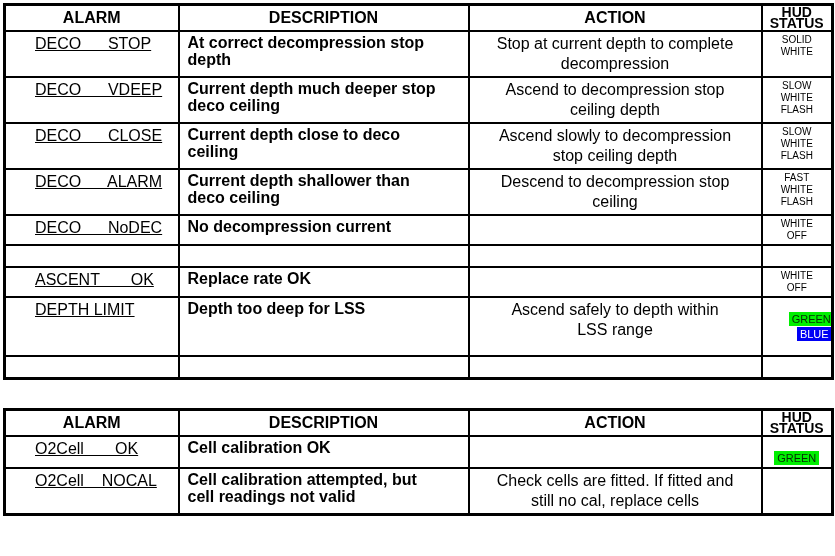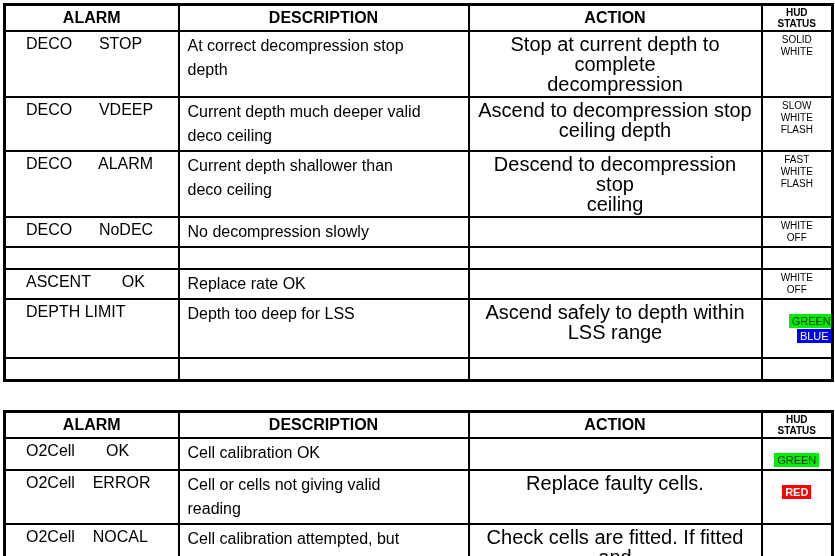--- a/index.html
+++ b/index.html
@@ -30,42 +30,44 @@
     overflow:hidden;
   }
   th.main-header{
     font-size:16px;
     font-weight:bold;
     text-align:center;
     vertical-align:middle;
     padding:1px 9px;
   }
   th.hud-header{
-    font-size:10px;
+    font-size:14px;
     line-height:11px;
     font-weight:bold;
     text-align:center;
     vertical-align:middle;
     white-space:pre-line;
     padding:1px 0;
   }
   td.alarm-cell{
     font-size:16px;
     line-height:20px;
     white-space:pre;
-    padding-left:20px;
+    padding-left:29px;
+    text-decoration:underline;
   }
   td.desc-cell{
     font-size:16px;
-    line-height:24px;
+    line-height:17px;
     white-space:pre-line;
     padding-left:8px;
+    font-weight:bold;
   }
   td.action-cell{
-    font-size:20px;
+    font-size:16px;
     line-height:20px;
     white-space:pre-line;
     text-align:center;
   }
   td.hud-cell{
     font-size:10px;
     line-height:12px;
     white-space:pre-line;
     text-align:center;
     padding:2px 1px;
@@ -120,41 +122,51 @@
       <td class="alarm-cell">DECO      STOP</td>
       <td class="desc-cell">At correct decompression stop
 depth</td>
       <td class="action-cell">Stop at current depth to complete
 decompression</td>
       <td class="hud-cell">SOLID
 WHITE</td>
     </tr>
     <tr class="t1-r1">
       <td class="alarm-cell">DECO      VDEEP</td>
-      <td class="desc-cell">Current depth much deeper valid
+      <td class="desc-cell">Current depth much deeper stop
 deco ceiling</td>
       <td class="action-cell">Ascend to decompression stop
 ceiling depth</td>
+      <td class="hud-cell">SLOW
+WHITE
+FLASH</td>
+    </tr>
+    <tr class="t1-r2">
+      <td class="alarm-cell">DECO      CLOSE</td>
+      <td class="desc-cell">Current depth close to deco
+ceiling</td>
+      <td class="action-cell">Ascend slowly to decompression
+stop ceiling depth</td>
       <td class="hud-cell">SLOW
 WHITE
 FLASH</td>
     </tr>
     <tr class="t1-r3">
       <td class="alarm-cell">DECO      ALARM</td>
       <td class="desc-cell">Current depth shallower than
 deco ceiling</td>
       <td class="action-cell">Descend to decompression stop
 ceiling</td>
       <td class="hud-cell">FAST
 WHITE
 FLASH</td>
     </tr>
     <tr class="t1-r4">
       <td class="alarm-cell">DECO      NoDEC</td>
-      <td class="desc-cell">No decompression slowly</td>
+      <td class="desc-cell">No decompression current</td>
       <td class="action-cell"></td>
       <td class="hud-cell">WHITE
 OFF</td>
     </tr>
     <tr class="t1-r5">
       <td class="alarm-cell"></td>
       <td class="desc-cell"></td>
       <td class="action-cell"></td>
       <td class="hud-cell"></td>
     </tr>
@@ -204,29 +216,20 @@
 STATUS</th>
     </tr>
     <tr class="t2-r0">
       <td class="alarm-cell">O2Cell       OK</td>
       <td class="desc-cell">Cell calibration OK</td>
       <td class="action-cell"></td>
       <td class="hud-cell">
         <span class="badge badge-green">GREEN</span>
       </td>
     </tr>
-    <tr class="t2-r1">
-      <td class="alarm-cell">O2Cell    ERROR</td>
-      <td class="desc-cell">Cell or cells not giving valid
-reading</td>
-      <td class="action-cell">Replace faulty cells.</td>
-      <td class="hud-cell">
-        <span class="badge badge-red">RED</span>
-      </td>
-    </tr>
     <tr class="t2-r2">
       <td class="alarm-cell">O2Cell    NOCAL</td>
       <td class="desc-cell">Cell calibration attempted, but
 cell readings not valid</td>
       <td class="action-cell">Check cells are fitted. If fitted and
 still no cal, replace cells</td>
       <td class="hud-cell">
         
       </td>
     </tr>

